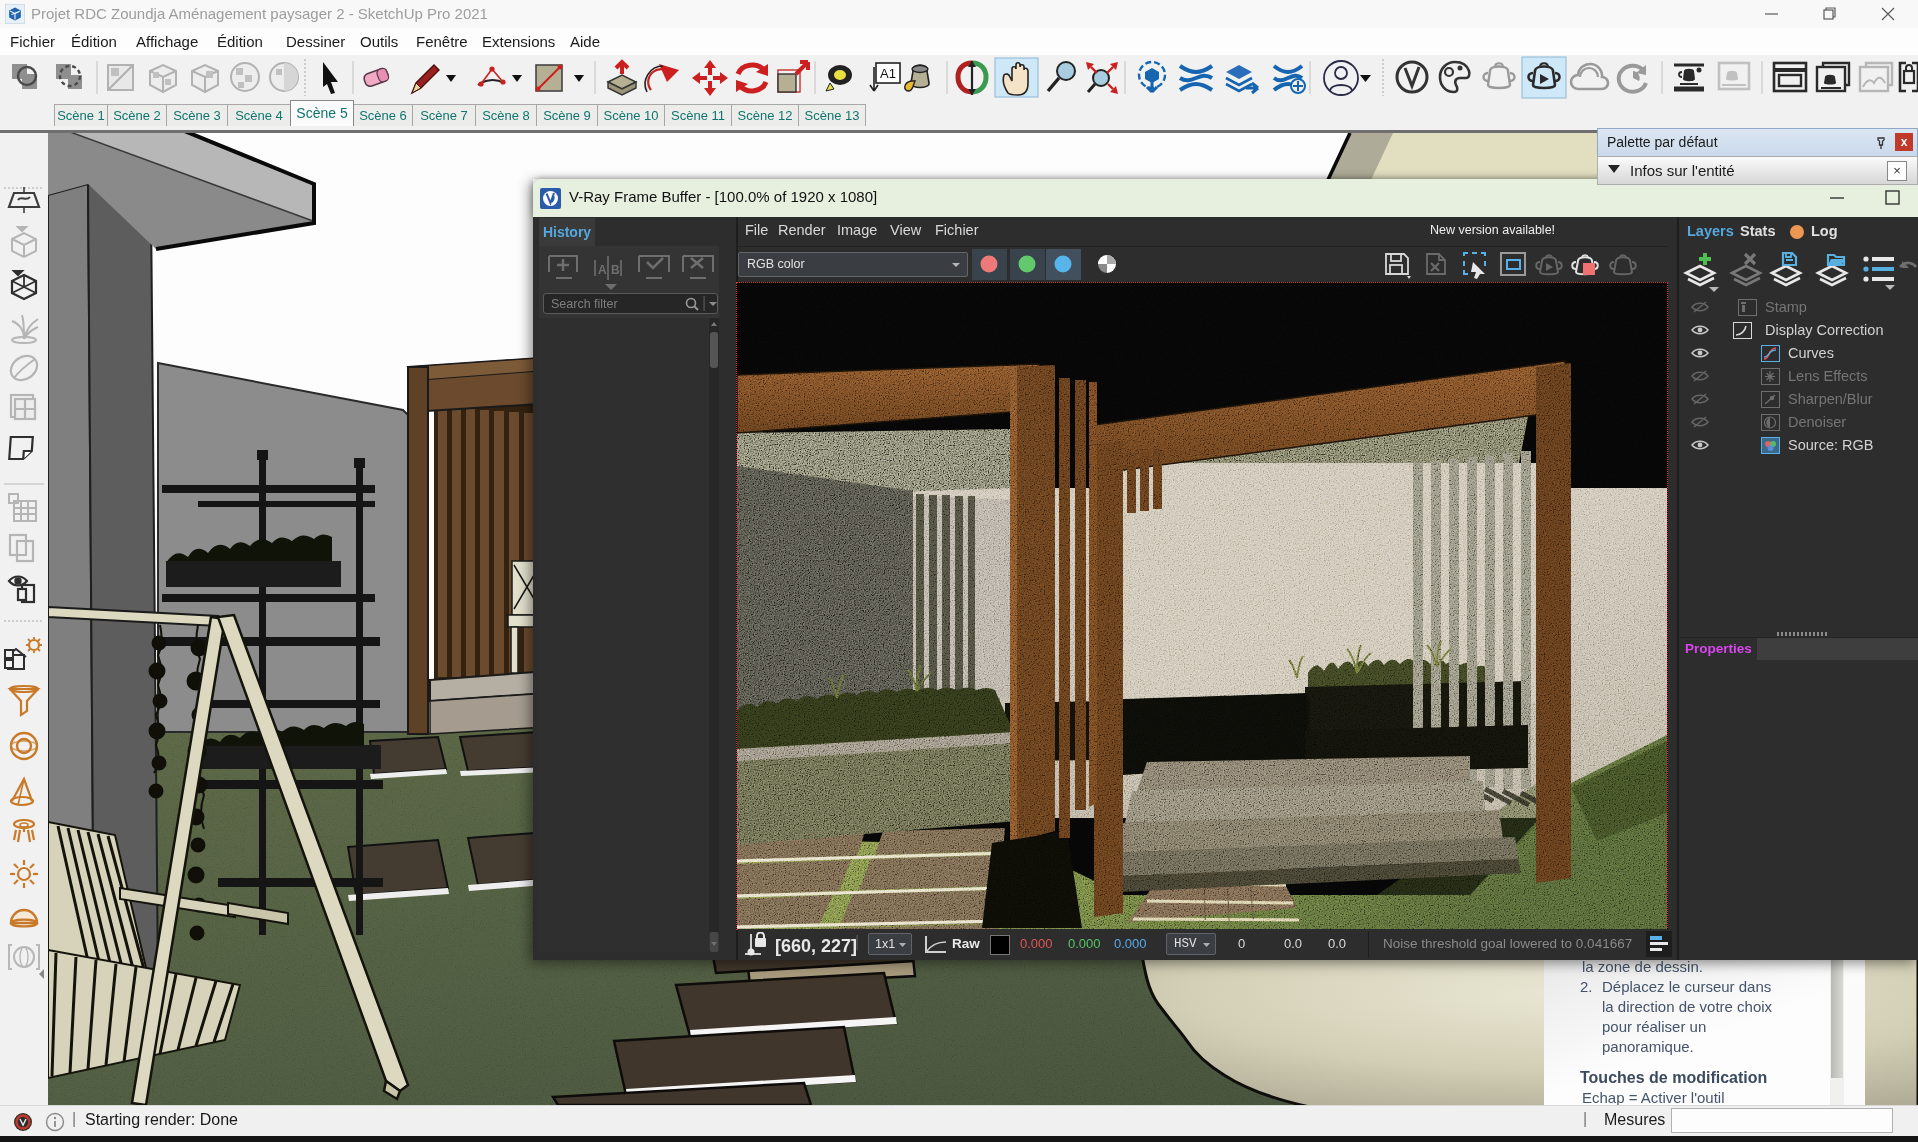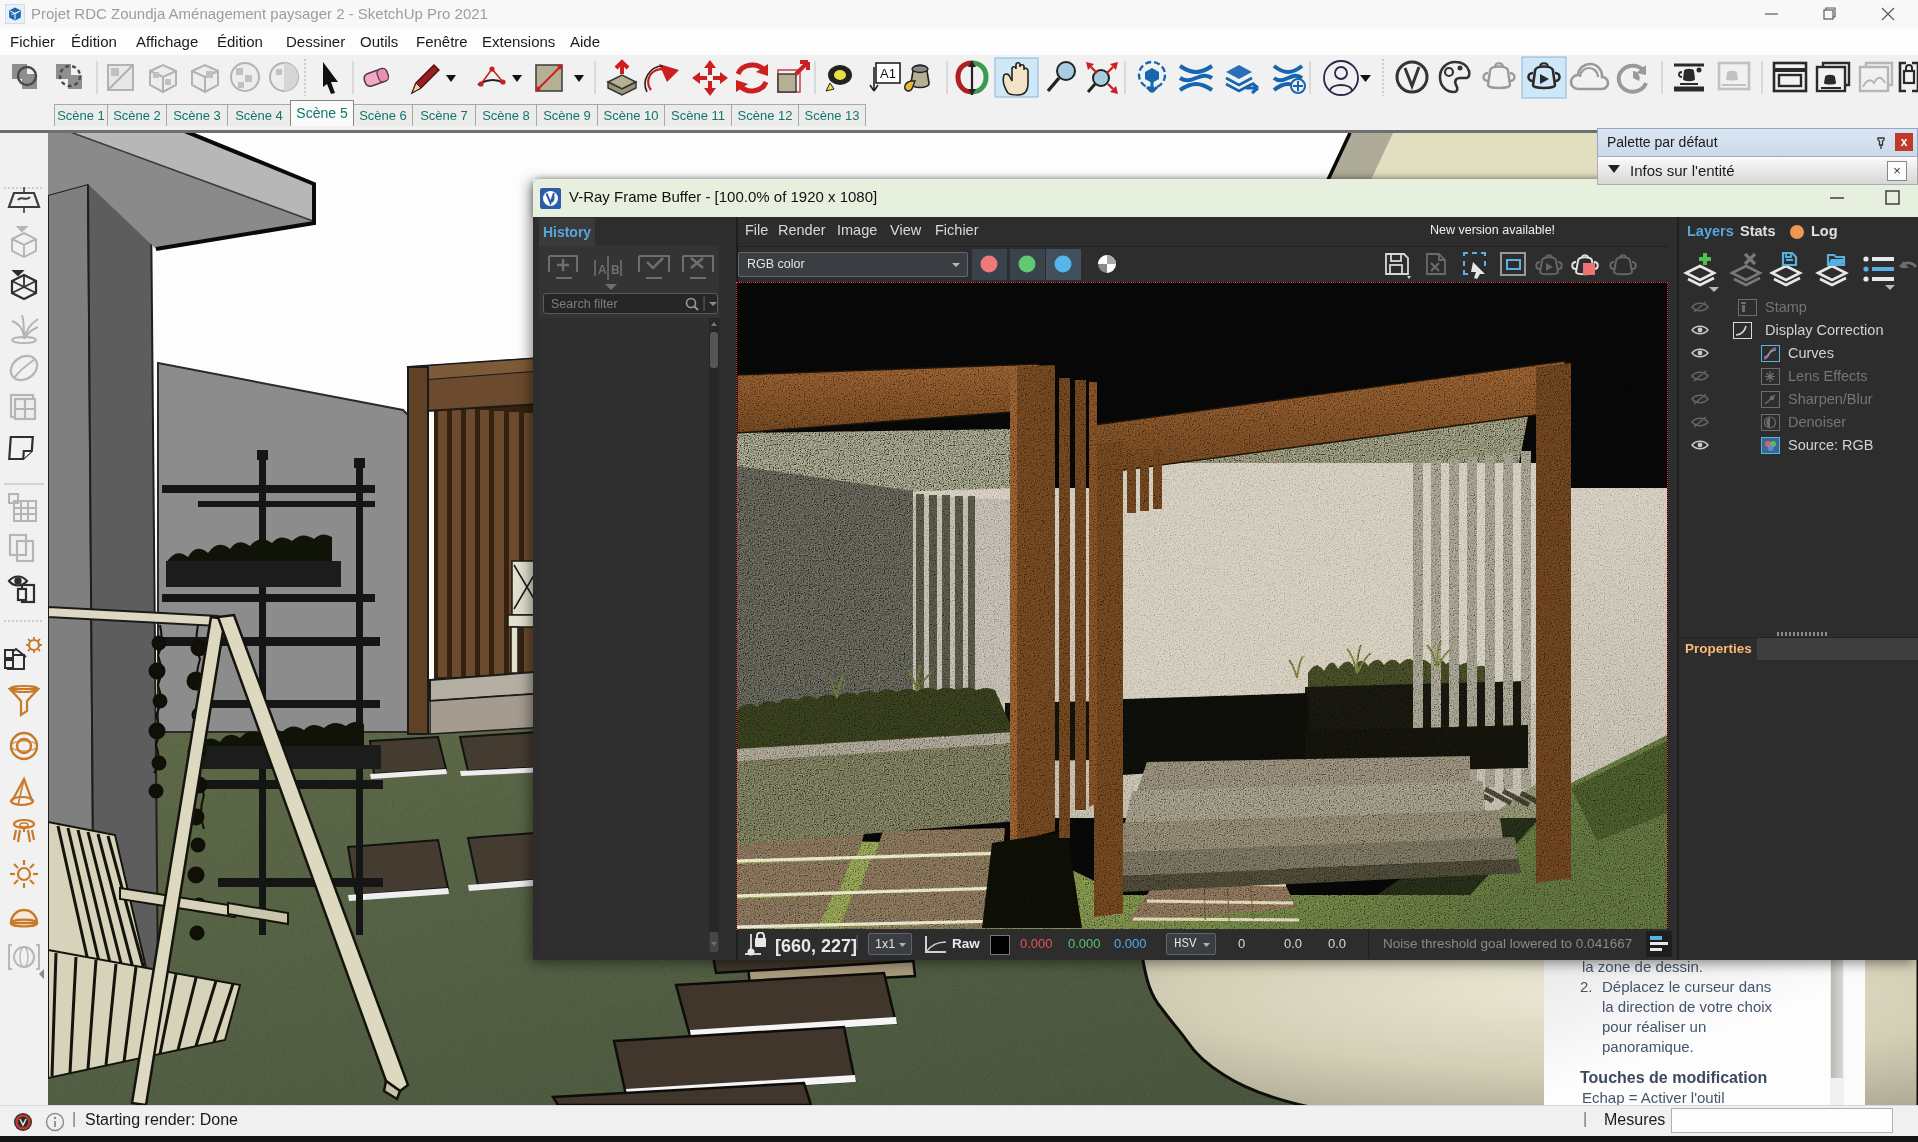--- a/index.html
+++ b/index.html
@@ -1151,17 +1151,17 @@
             <rect x="24" y="1" width="2" height="4"></rect>
             <rect x="28" y="1" width="2" height="4"></rect>
             <rect x="32" y="1" width="2" height="4"></rect>
             <rect x="36" y="1" width="2" height="4"></rect>
             <rect x="40" y="1" width="2" height="4"></rect>
             <rect x="44" y="1" width="2" height="4"></rect>
             <rect x="48" y="1" width="2" height="4"></rect>
           </g>
         </svg>
       <div class="abs" style="left:0;top:420px;width:241px;height:1px;background:#242424;"></div>
-      <span class="abs" style="left:8px;top:424px;font-size:13.5px;font-weight:bold;color:#fdba74;">Properties</span>
+      <span class="abs" style="left:8px;top:424px;font-size:13.5px;font-weight:bold;color:#d946ef;">Properties</span>
       <div class="abs" style="left:80px;top:421px;width:161px;height:22px;background:#3e3e3e;"></div>
     </div>
   </div>
 </div>
 
 </body></html>

